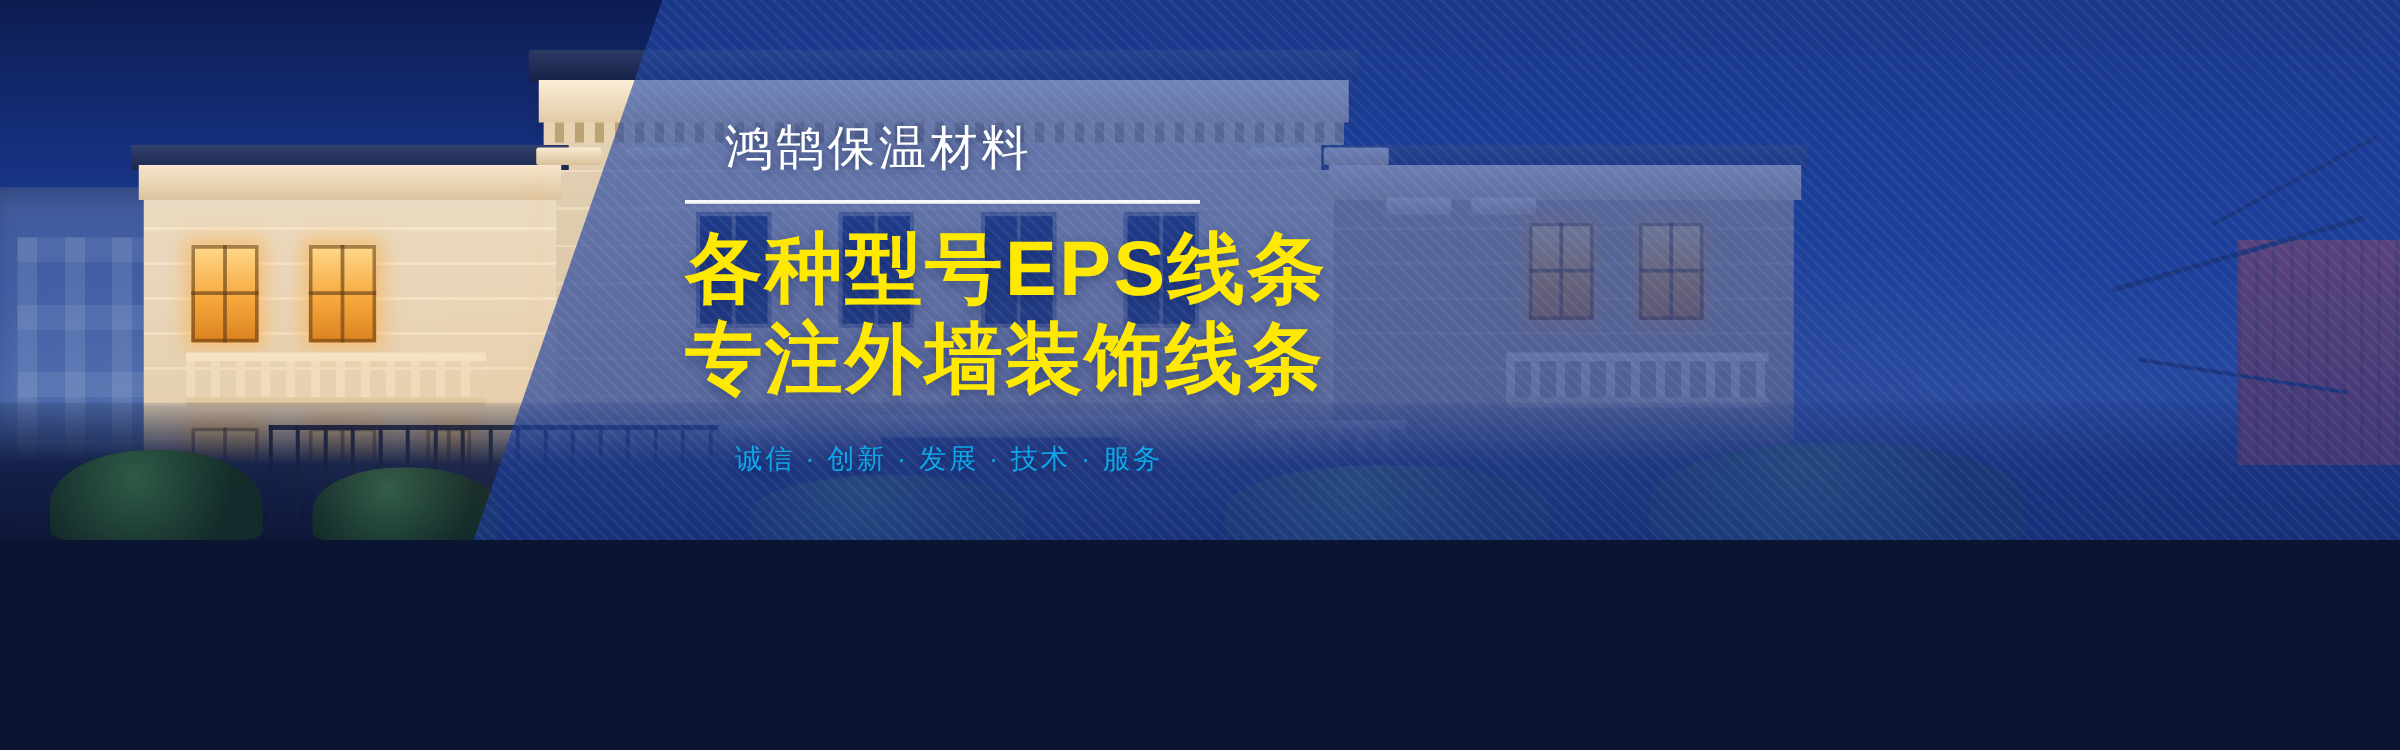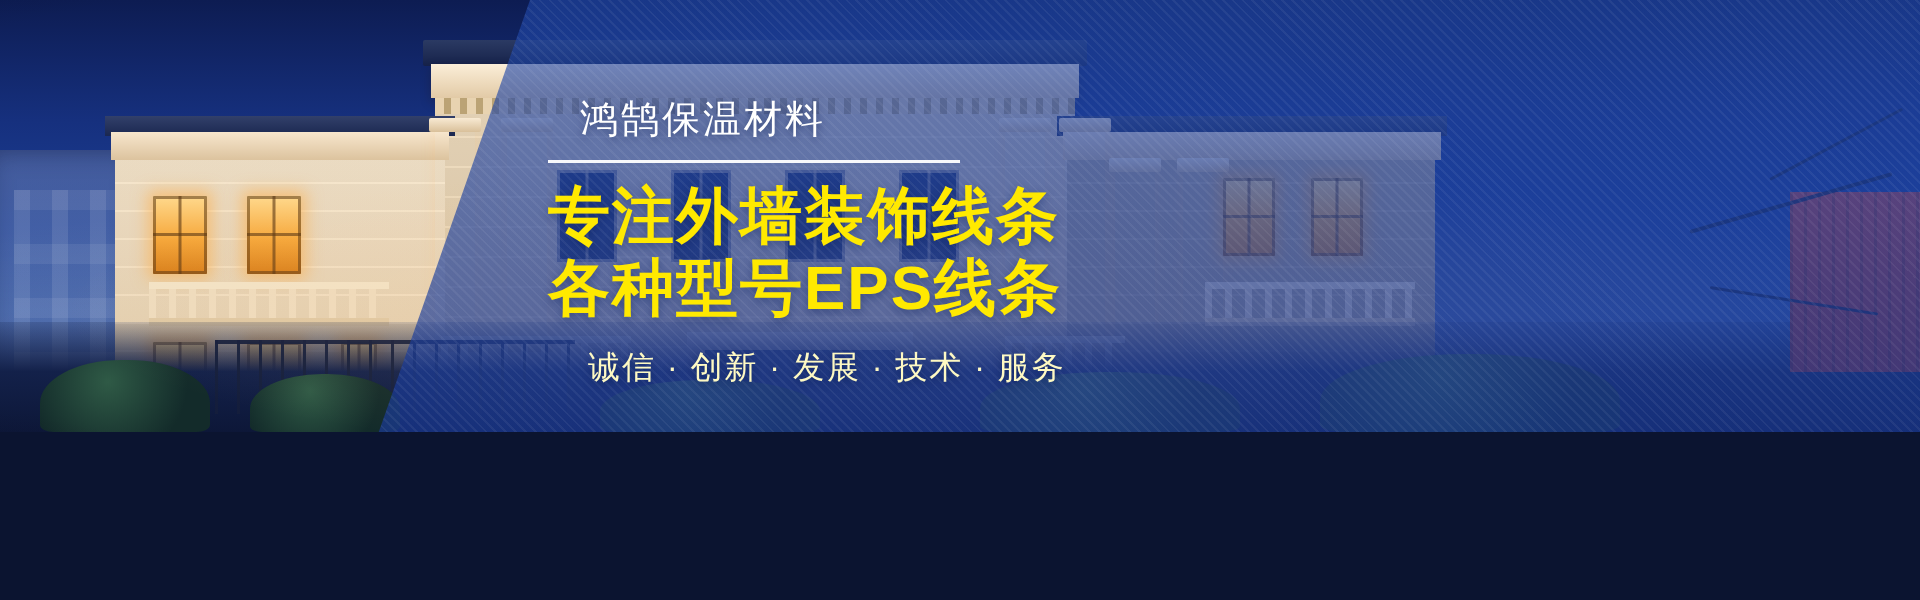--- a/index.html
+++ b/index.html
@@ -371,22 +371,22 @@
     line-height: 66px;
     font-weight: bold;
     letter-spacing: 2px;
     white-space: nowrap;
     text-shadow: 0 3px 10px rgba(10,30,90,0.45);
   }
   .headline + .headline { margin-top: 6px; }
 
   .tagline {
     margin: 26px 0 0 40px;
-    color: #fef9c3;
-    font-size: 32px;
+    color: #0ea5e9;
+    font-size: 22px;
     line-height: 40px;
     letter-spacing: 2px;
     white-space: nowrap;
     text-shadow: 0 2px 8px rgba(0,20,70,0.55);
   }
 </style>
 </head>
 <body>
 
 <div class="banner">
@@ -464,20 +464,20 @@
   </div>
 
   <div class="overlay-panel"></div>
   <div class="overlay-hatch"></div>
 
   <div class="copy">
     <div class="eyebrow">鸿鹄保温材料</div>
 
     <div class="divider"></div>
 
+    <div class="headline">各种型号EPS线条</div>
+
     <div class="headline">专注外墙装饰线条</div>
-
-    <div class="headline">各种型号EPS线条</div>
 
     <div class="tagline">诚信 · 创新 · 发展 · 技术 · 服务</div>
   </div>
 
 </div>
 
 </body></html>

